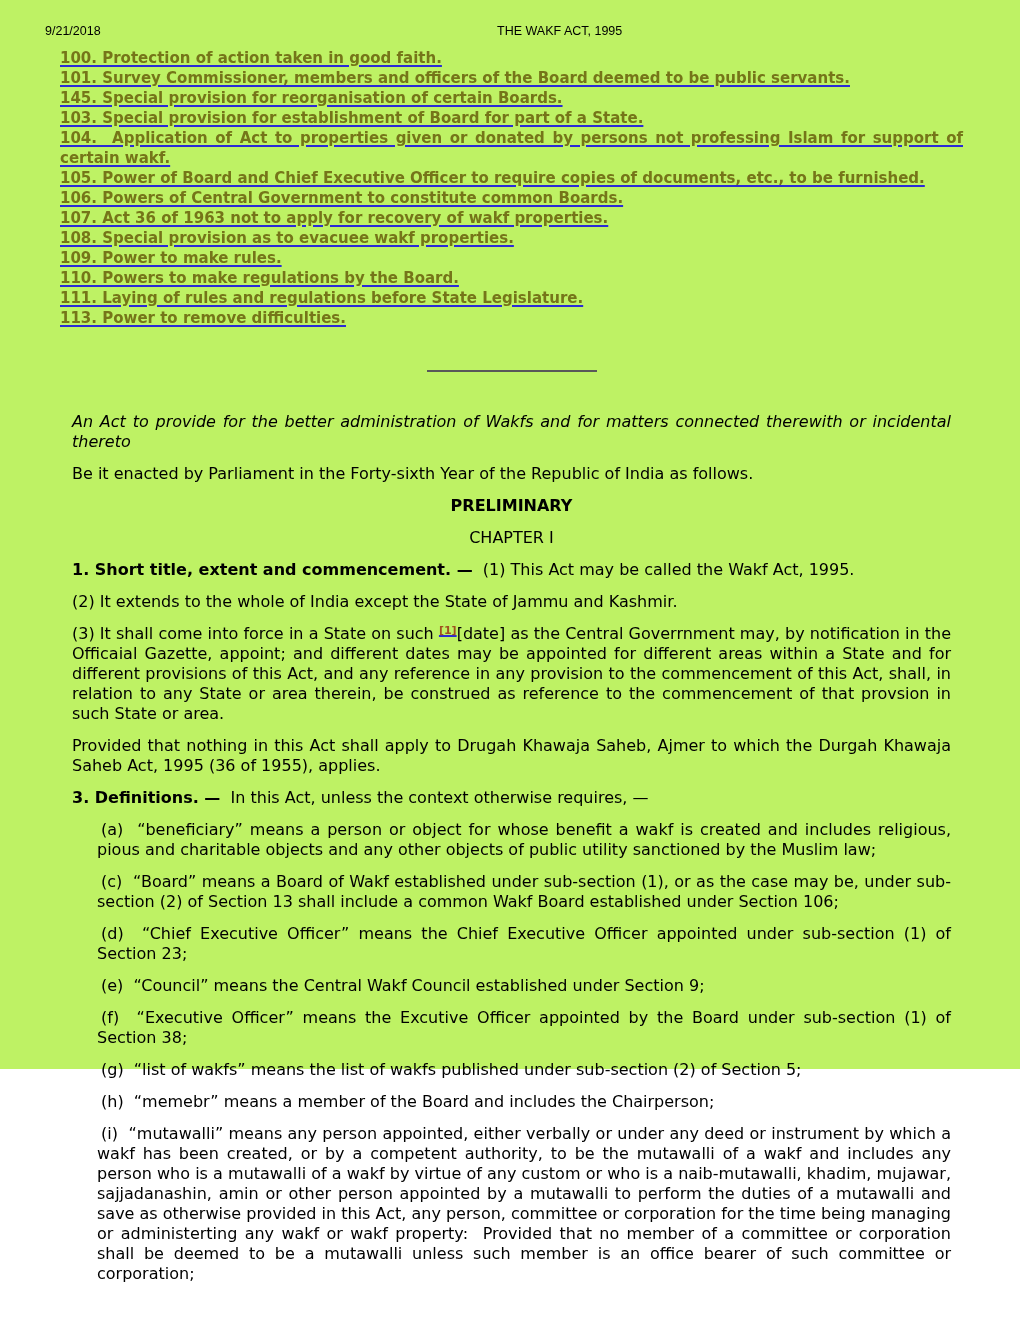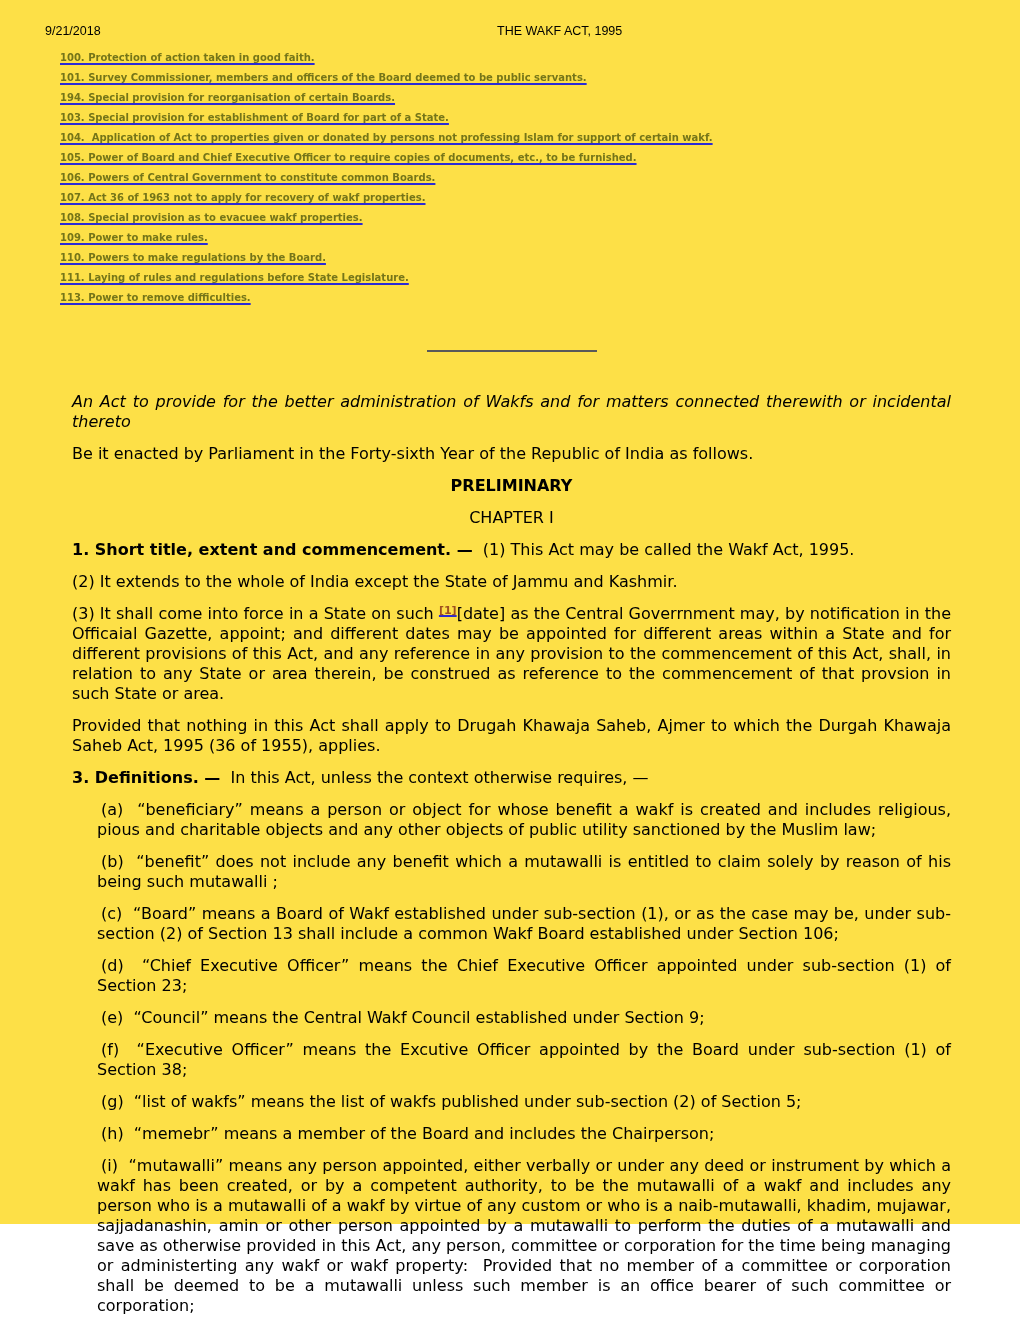--- a/index.html
+++ b/index.html
@@ -6,22 +6,22 @@
     margin: 0;
     padding: 0;
     background: #ffffff;
     width: 1020px;
     height: 1320px;
     overflow: hidden;
   }
   .page {
     position: relative;
     width: 1020px;
-    height: 1224px;
-    background: #fde047;
+    height: 1069px;
+    background: #bef264;
     color: #000000;
     font-family: "DejaVu Sans", sans-serif;
   }
   .print-header {
     position: absolute;
     top: 0; left: 0; right: 0;
     height: 48px;
     font-family: "Liberation Sans", sans-serif;
     font-size: 12.5px;
     color: #000000;
@@ -34,21 +34,21 @@
     top: 48px;
     left: 60px;
     width: 903px;
   }
 
   
   .toc a {
     display: block;
     font-family: "DejaVu Sans", sans-serif;
     font-weight: bold;
-    font-size: 10px;
+    font-size: 15px;
     line-height: 20px;
     text-align: justify;
     color: #757519;
     text-decoration: underline;
     text-decoration-color: #2b2bd6;
     text-decoration-thickness: 2px;
     text-underline-offset: 2px;
     cursor: pointer;
   }
 
@@ -101,21 +101,21 @@
   <div class="print-header">
     <span class="date">9/21/2018</span>
     <span class="htitle">THE WAKF ACT, 1995</span>
   </div>
 
   <div class="content">
 
     <nav class="toc">
       <a href="#">100. Protection of action taken in good faith.</a>
       <a href="#">101. Survey Commissioner, members and officers of the Board deemed to be public servants.</a>
-      <a href="#">194. Special provision for reorganisation of certain Boards.</a>
+      <a href="#">145. Special provision for reorganisation of certain Boards.</a>
       <a href="#">103. Special provision for establishment of Board for part of a State.</a>
       <a href="#">104. &nbsp;Application of Act to properties given or donated by persons not professing Islam for support of certain wakf.</a>
       <a href="#">105. Power of Board and Chief Executive Officer to require copies of documents, etc., to be furnished.</a>
       <a href="#">106. Powers of Central Government to constitute common Boards.</a>
       <a href="#">107. Act 36 of 1963 not to apply for recovery of wakf properties.</a>
       <a href="#">108. Special provision as to evacuee wakf properties.</a>
       <a href="#">109. Power to make rules.</a>
       <a href="#">110. Powers to make regulations by the Board.</a>
       <a href="#">111. Laying of rules and regulations before State Legislature.</a>
       <a href="#">113. Power to remove difficulties.</a>
@@ -132,21 +132,20 @@
 
       <p class="sp"><b>1. Short title, extent and commencement. —</b><span>&nbsp; (1) This Act may be called the Wakf Act, 1995.</span></p>
       <p>(2) It extends to the whole of India except the State of Jammu and Kashmir.</p>
       <p class="sp"><span>(3) It shall come into force in a State on such </span><sup class="fnwrap"><a href="#" class="footnote">[1]</a></sup><span>[date] as the Central Goverrnment may, by notification in the Officaial Gazette, appoint; and different dates may be appointed for different areas within a State and for different provisions of this Act, and any reference in any provision to the commencement of this Act, shall, in relation to any State or area therein, be construed as reference to the commencement of that provsion in such State or area.</span></p>
 
       <p>Provided that nothing in this Act shall apply to Drugah Khawaja Saheb, Ajmer to which the Durgah Khawaja Saheb Act, 1995 (36 of 1955), applies.</p>
 
       <p class="sp"><b>3. Definitions. —</b><span>&nbsp; In this Act, unless the context otherwise requires, —</span></p>
 
       <p class="def">(a) &nbsp;“beneficiary” means a person or object for whose benefit a wakf is created and includes religious, pious and charitable objects and any other objects of public utility sanctioned by the Muslim law;</p>
-      <p class="def">(b) &nbsp;“benefit” does not include any benefit which a mutawalli is entitled to claim solely by reason of his being such mutawalli ;</p>
       <p class="def">(c) &nbsp;“Board” means a Board of Wakf established under sub-section (1), or as the case may be, under sub-section (2) of Section 13 shall include a common Wakf Board established under Section 106;</p>
       <p class="def">(d) &nbsp;“Chief Executive Officer” means the Chief Executive Officer appointed under sub-section (1) of Section 23;</p>
       <p class="def">(e) &nbsp;“Council” means the Central Wakf Council established under Section 9;</p>
       <p class="def">(f) &nbsp;“Executive Officer” means the Excutive Officer appointed by the Board under sub-section (1) of Section 38;</p>
       <p class="def">(g) &nbsp;“list of wakfs” means the list of wakfs published under sub-section (2) of Section 5;</p>
       <p class="def">(h) &nbsp;“memebr” means a member of the Board and includes the Chairperson;</p>
       <p class="def">(i) &nbsp;“mutawalli” means any person appointed, either verbally or under any deed or instrument by which a wakf has been created, or by a competent authority, to be the mutawalli of a wakf and includes any person who is a mutawalli of a wakf by virtue of any custom or who is a naib-mutawalli, khadim, mujawar, sajjadanashin, amin or other person appointed by a mutawalli to perform the duties of a mutawalli and save as otherwise provided in this Act, any person, committee or corporation for the time being managing or administerting any wakf or wakf property: &nbsp;Provided that no member of a committee or corporation shall be deemed to be a mutawalli unless such member is an office bearer of such committee or corporation;</p>
 
     </div>
   </div>

